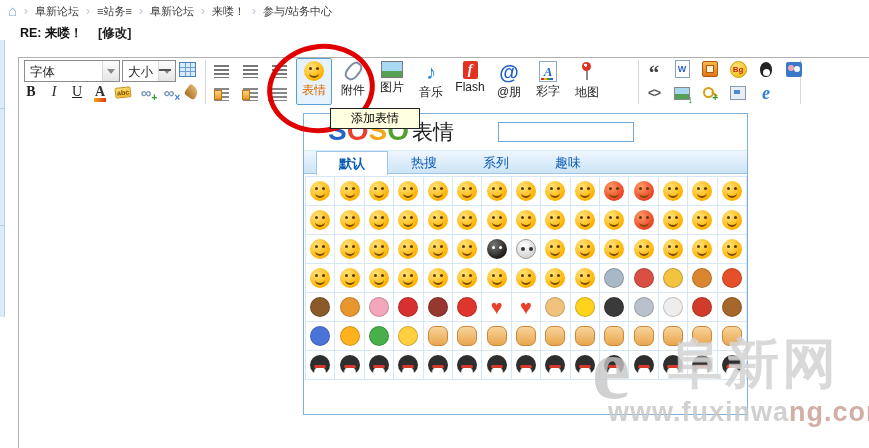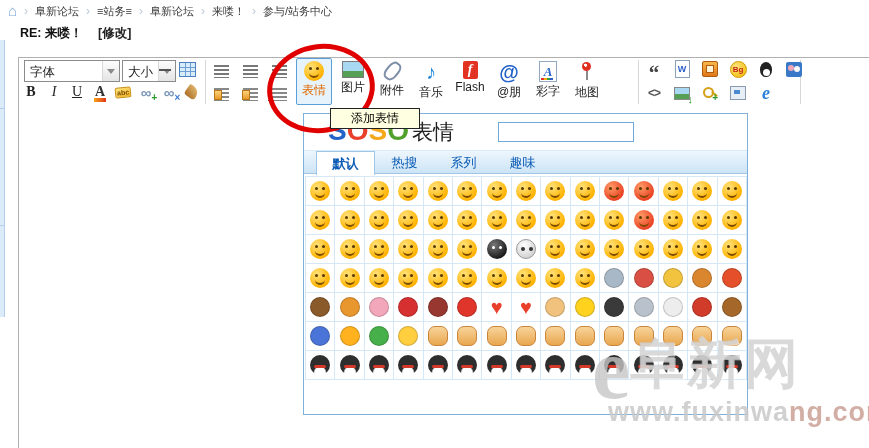--- a/index.html
+++ b/index.html
@@ -115,21 +115,21 @@
 
   
   .panel{position:absolute;left:303px;top:113px;width:443px;height:300px;background:#fff;border:1px solid #7fb0dc;z-index:30;}
   .p-head{position:relative;height:36px;}
   .logo{position:absolute;left:24px;top:2px;display:flex;align-items:flex-end;}
   .logo b{font-size:28px;font-weight:bold;line-height:30px;letter-spacing:0;}
   .logo .suffix{font-size:21px;color:#222;margin-left:3px;line-height:28px;}
   .srch{position:absolute;left:194px;top:8px;width:128px;height:18px;border:1px solid #6fa8d8;font-size:12px;padding:0 3px;outline:none;}
   .sbtn{position:absolute;left:331px;top:7px;width:64px;height:24px;background:linear-gradient(#fefefe,#d9d9d9);border:1px solid #979797;border-radius:3px;font-size:13px;color:#222;text-align:center;line-height:22px;cursor:pointer;}
   .tabbar{position:absolute;left:0;top:36px;right:0;height:24px;background:linear-gradient(#eef6fd,#cde4f6);border-top:1px solid #d8ebf8;border-bottom:1px solid #9fc6e7;display:flex;padding-left:12px;box-sizing:border-box;}
-  .tab{width:59px;height:24px;line-height:24px;text-align:center;font-size:13px;color:#0a5bb5;cursor:pointer;}
+  .tab{width:72px;height:24px;line-height:24px;text-align:center;font-size:13px;color:#0a5bb5;cursor:pointer;}
   .tab.active{background:#fff;border:1px solid #9fc6e7;border-bottom:none;height:24px;box-sizing:border-box;font-weight:bold;}
   .grid{position:absolute;left:1px;top:62px;width:440px;display:grid;grid-template-columns:repeat(15,1fr);grid-auto-rows:28px;gap:1px;background:#d5e8f7;border:1px solid #d5e8f7;}
   .em-cell{background:#fff;display:flex;align-items:center;justify-content:center;cursor:pointer;}
   .em{width:20px;height:20px;border-radius:50%;position:relative;box-sizing:border-box;}
   .em.f{background:radial-gradient(circle at 35% 30%,#ffe27a,#ffb300 70%,#e89400);}
   .em.r{background:radial-gradient(circle at 35% 30%,#ff9a66,#e83a1e 78%);}
   .em.f::before,.em.r::before{content:"";position:absolute;left:5px;top:6px;width:3px;height:3px;border-radius:50%;background:#5a3a00;box-shadow:7px 0 0 #5a3a00;}
   .em.f::after,.em.r::after{content:"";position:absolute;left:5px;top:10px;width:10px;height:5px;border-bottom:2px solid #7a4a00;border-radius:0 0 10px 10px;}
   .em.b{background:radial-gradient(circle at 35% 30%,#777,#141414 78%);}
   .em.b::before{content:"";position:absolute;left:5px;top:7px;width:3px;height:3px;border-radius:50%;background:#fff;box-shadow:7px 0 0 #fff;}
@@ -139,21 +139,21 @@
   .em.p{background:radial-gradient(circle at 50% 88%,#fff 26%,#2e2e2e 33%);}
   .em.p::after{content:"";position:absolute;left:4px;top:10px;width:12px;height:3px;border-radius:2px;background:#d43828;}
   .em.heart{background:none;color:#e8402a;font-size:20px;line-height:20px;text-align:center;}
   .em.i{border:1px solid rgba(0,0,0,0.18);}
   .p-foot{position:absolute;left:0;right:0;bottom:0;height:32px;background:#eef5fc;border-top:1px solid #cfe4f5;text-align:center;line-height:32px;font-size:12px;color:#93a6b8;padding-left:70px;box-sizing:border-box;}
 
   
   .wm{position:absolute;left:592px;top:328px;z-index:70;pointer-events:none;white-space:nowrap;}
   .wm-row{display:flex;align-items:flex-end;}
   .wm-e{font-family:"Liberation Serif",serif;font-weight:bold;font-size:86px;line-height:64px;color:rgba(198,198,198,0.8);}
-  .wm-cn{font-size:54px;font-weight:bold;letter-spacing:3px;color:rgba(204,204,204,0.75);text-shadow:1px 1px 0 rgba(255,255,255,0.6);}
+  .wm-cn{font-size:54px;font-weight:bold;letter-spacing:3px;color:rgba(204,204,204,0.75);text-shadow:1px 1px 0 rgba(255,255,255,0.6);margin-left:38px;}
   .wm-url{margin-top:-4px;margin-left:16px;font-size:27px;font-weight:bold;letter-spacing:1px;}
   .wm-url .g1{color:rgba(200,200,200,0.85);}
   .wm-url .g2{color:rgba(205,165,155,0.9);}
 </style>
 </head>
 <body>
 
 <div id="page">
 
   <div class="bc">
@@ -262,26 +262,26 @@
         <span class="li li-ul"></span>
       </span>
   </div>
 
   <div class="media">
       <div class="bigbtn active">
         <span class="bicon ic-emoticon"></span>
         <div class="blabel">表情</div>
       </div>
       <div class="bigbtn">
+        <span class="bicon ic-attach"></span>
+        <div class="blabel">附件</div>
+      </div>
+      <div class="bigbtn">
         <span class="bicon ic-image"></span>
         <div class="blabel">图片</div>
-      </div>
-      <div class="bigbtn">
-        <span class="bicon ic-attach"></span>
-        <div class="blabel">附件</div>
       </div>
       <div class="bigbtn">
         <span class="bicon ic-music">♪</span>
         <div class="blabel">音乐</div>
       </div>
       <div class="bigbtn">
         <span class="bicon ic-flash">f</span>
         <div class="blabel">Flash</div>
       </div>
       <div class="bigbtn">

